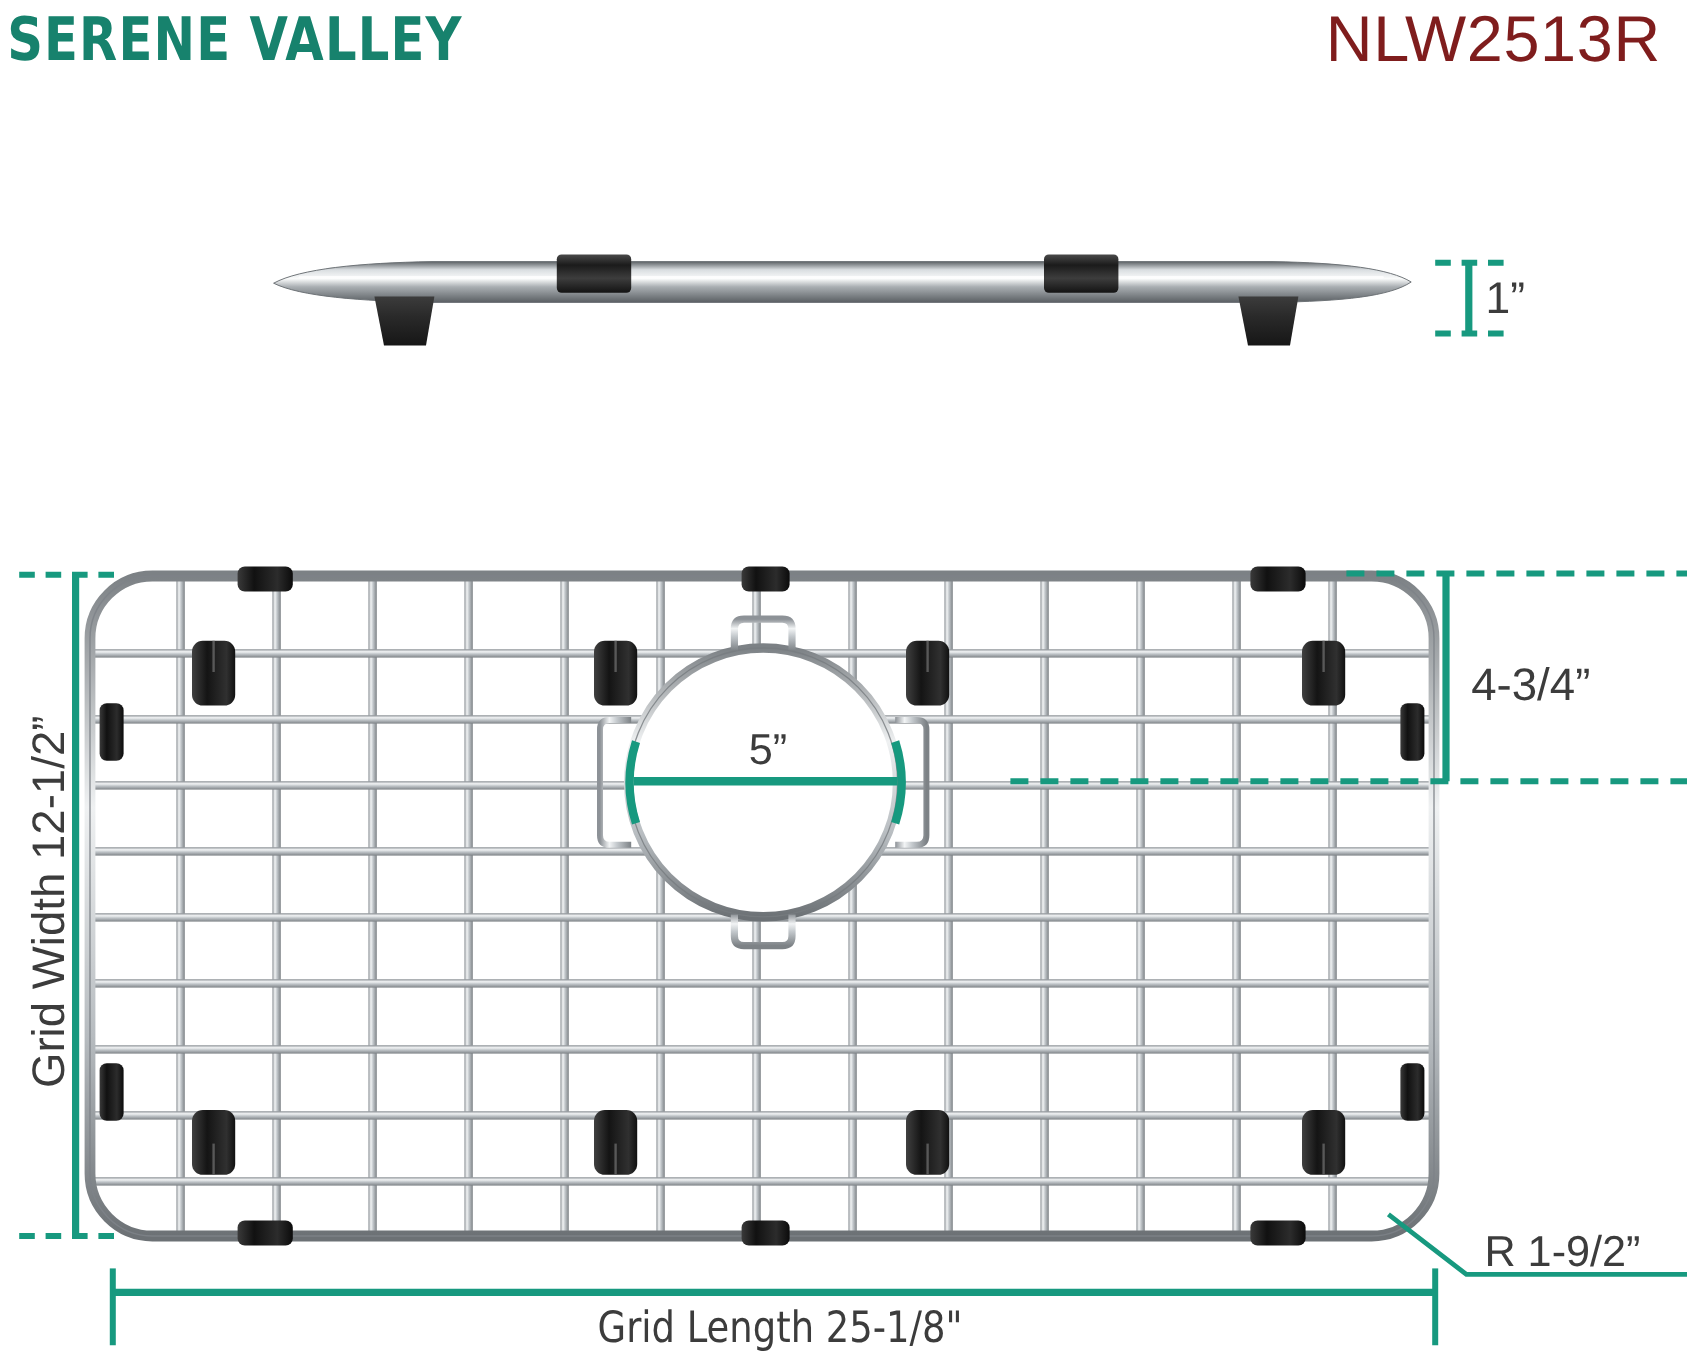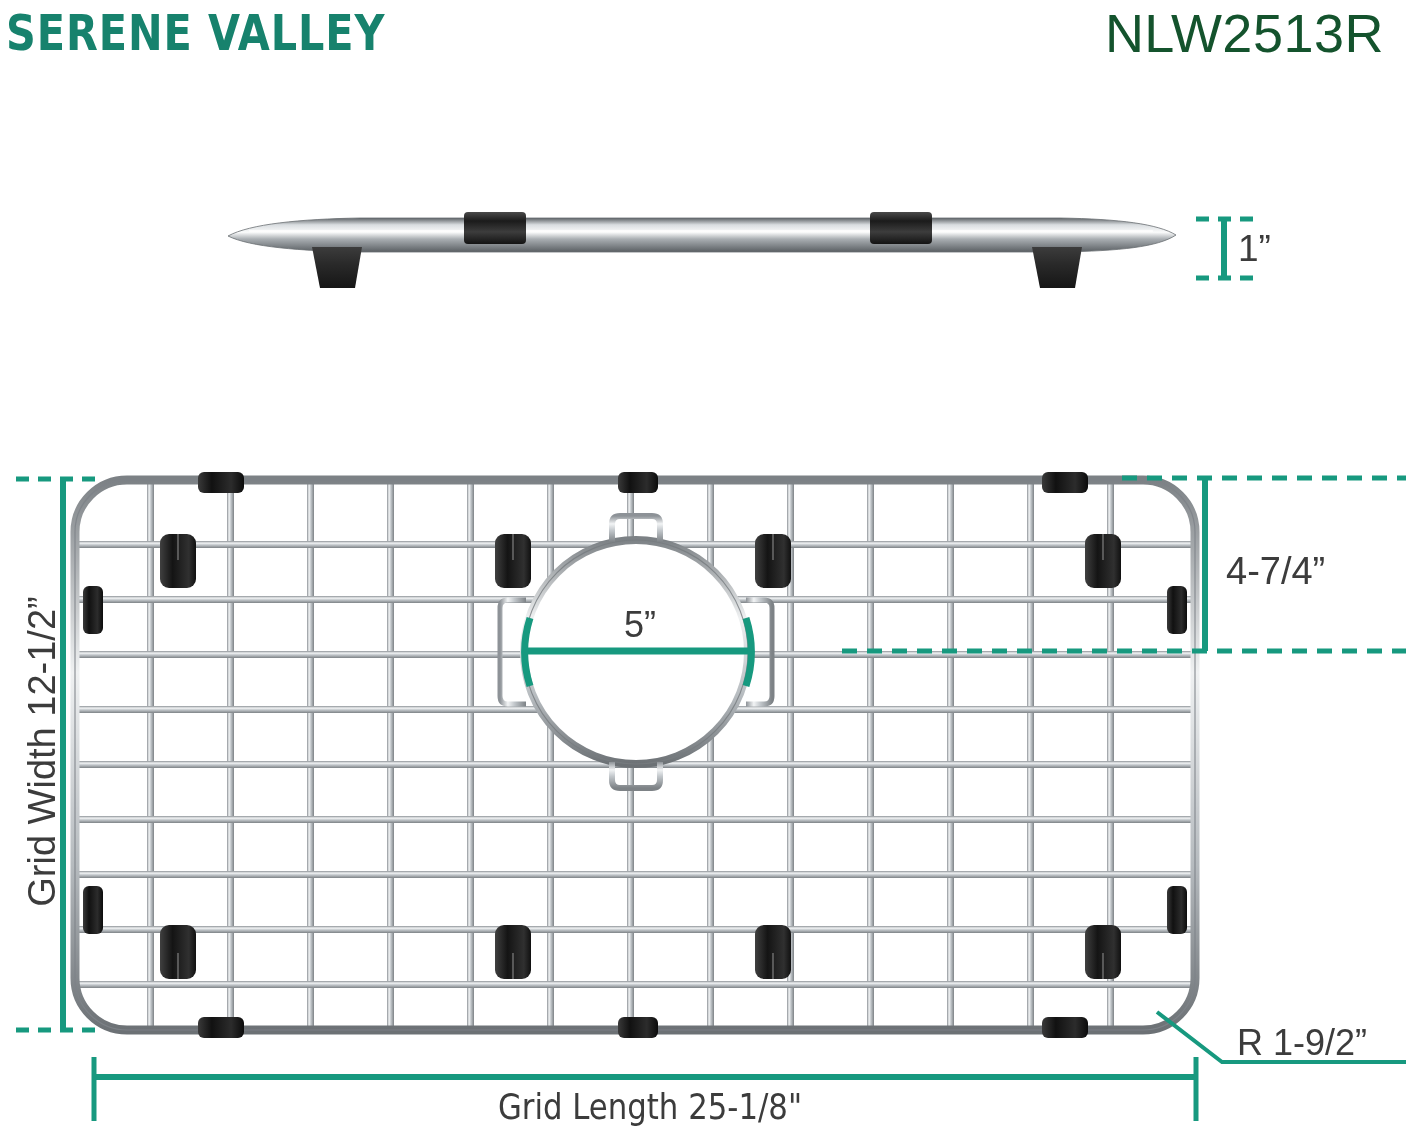--- a/index.html
+++ b/index.html
@@ -45,21 +45,21 @@
     transform: scaleX(0.92);
     transform-origin: left center;
   }
   #model-number {
     position: absolute;
     right: 22px;
     top: 0px;
     font-family: "Liberation Sans", sans-serif;
     font-size: 54px;
     font-weight: 400;
-    color: #14532d;
+    color: #7f1d1d;
     line-height: 66px;
     letter-spacing: 0.5px;
     white-space: nowrap;
     text-align: right;
   }
 
   
   .dim-text {
     position: absolute;
     color: #3c3c3c;
@@ -329,21 +329,21 @@
 
     <g>
       <line x1="94" y1="1057" x2="94" y2="1121" stroke="#17997f" stroke-width="5"></line>
       <line x1="1196" y1="1057" x2="1196" y2="1121" stroke="#17997f" stroke-width="5"></line>
       <line x1="94" y1="1077" x2="1196" y2="1077" stroke="#17997f" stroke-width="6"></line>
     </g>
   </svg>
 
   <div class="dim-text" id="dim-height-label">1”</div>
 
-  <div class="dim-text" id="dim-topgap-label">4-7/4”</div>
+  <div class="dim-text" id="dim-topgap-label">4-3/4”</div>
 
   <div class="dim-text" id="dim-circle-label">5”</div>
 
   <div class="dim-text" id="dim-radius-label">R 1-9/2”</div>
 
   <div class="dim-text" id="dim-width-label">Grid Width 12-1/2”</div>
 
   <div class="dim-text" id="dim-length-label">Grid Length 25-1/8"</div>
 
 </div>

